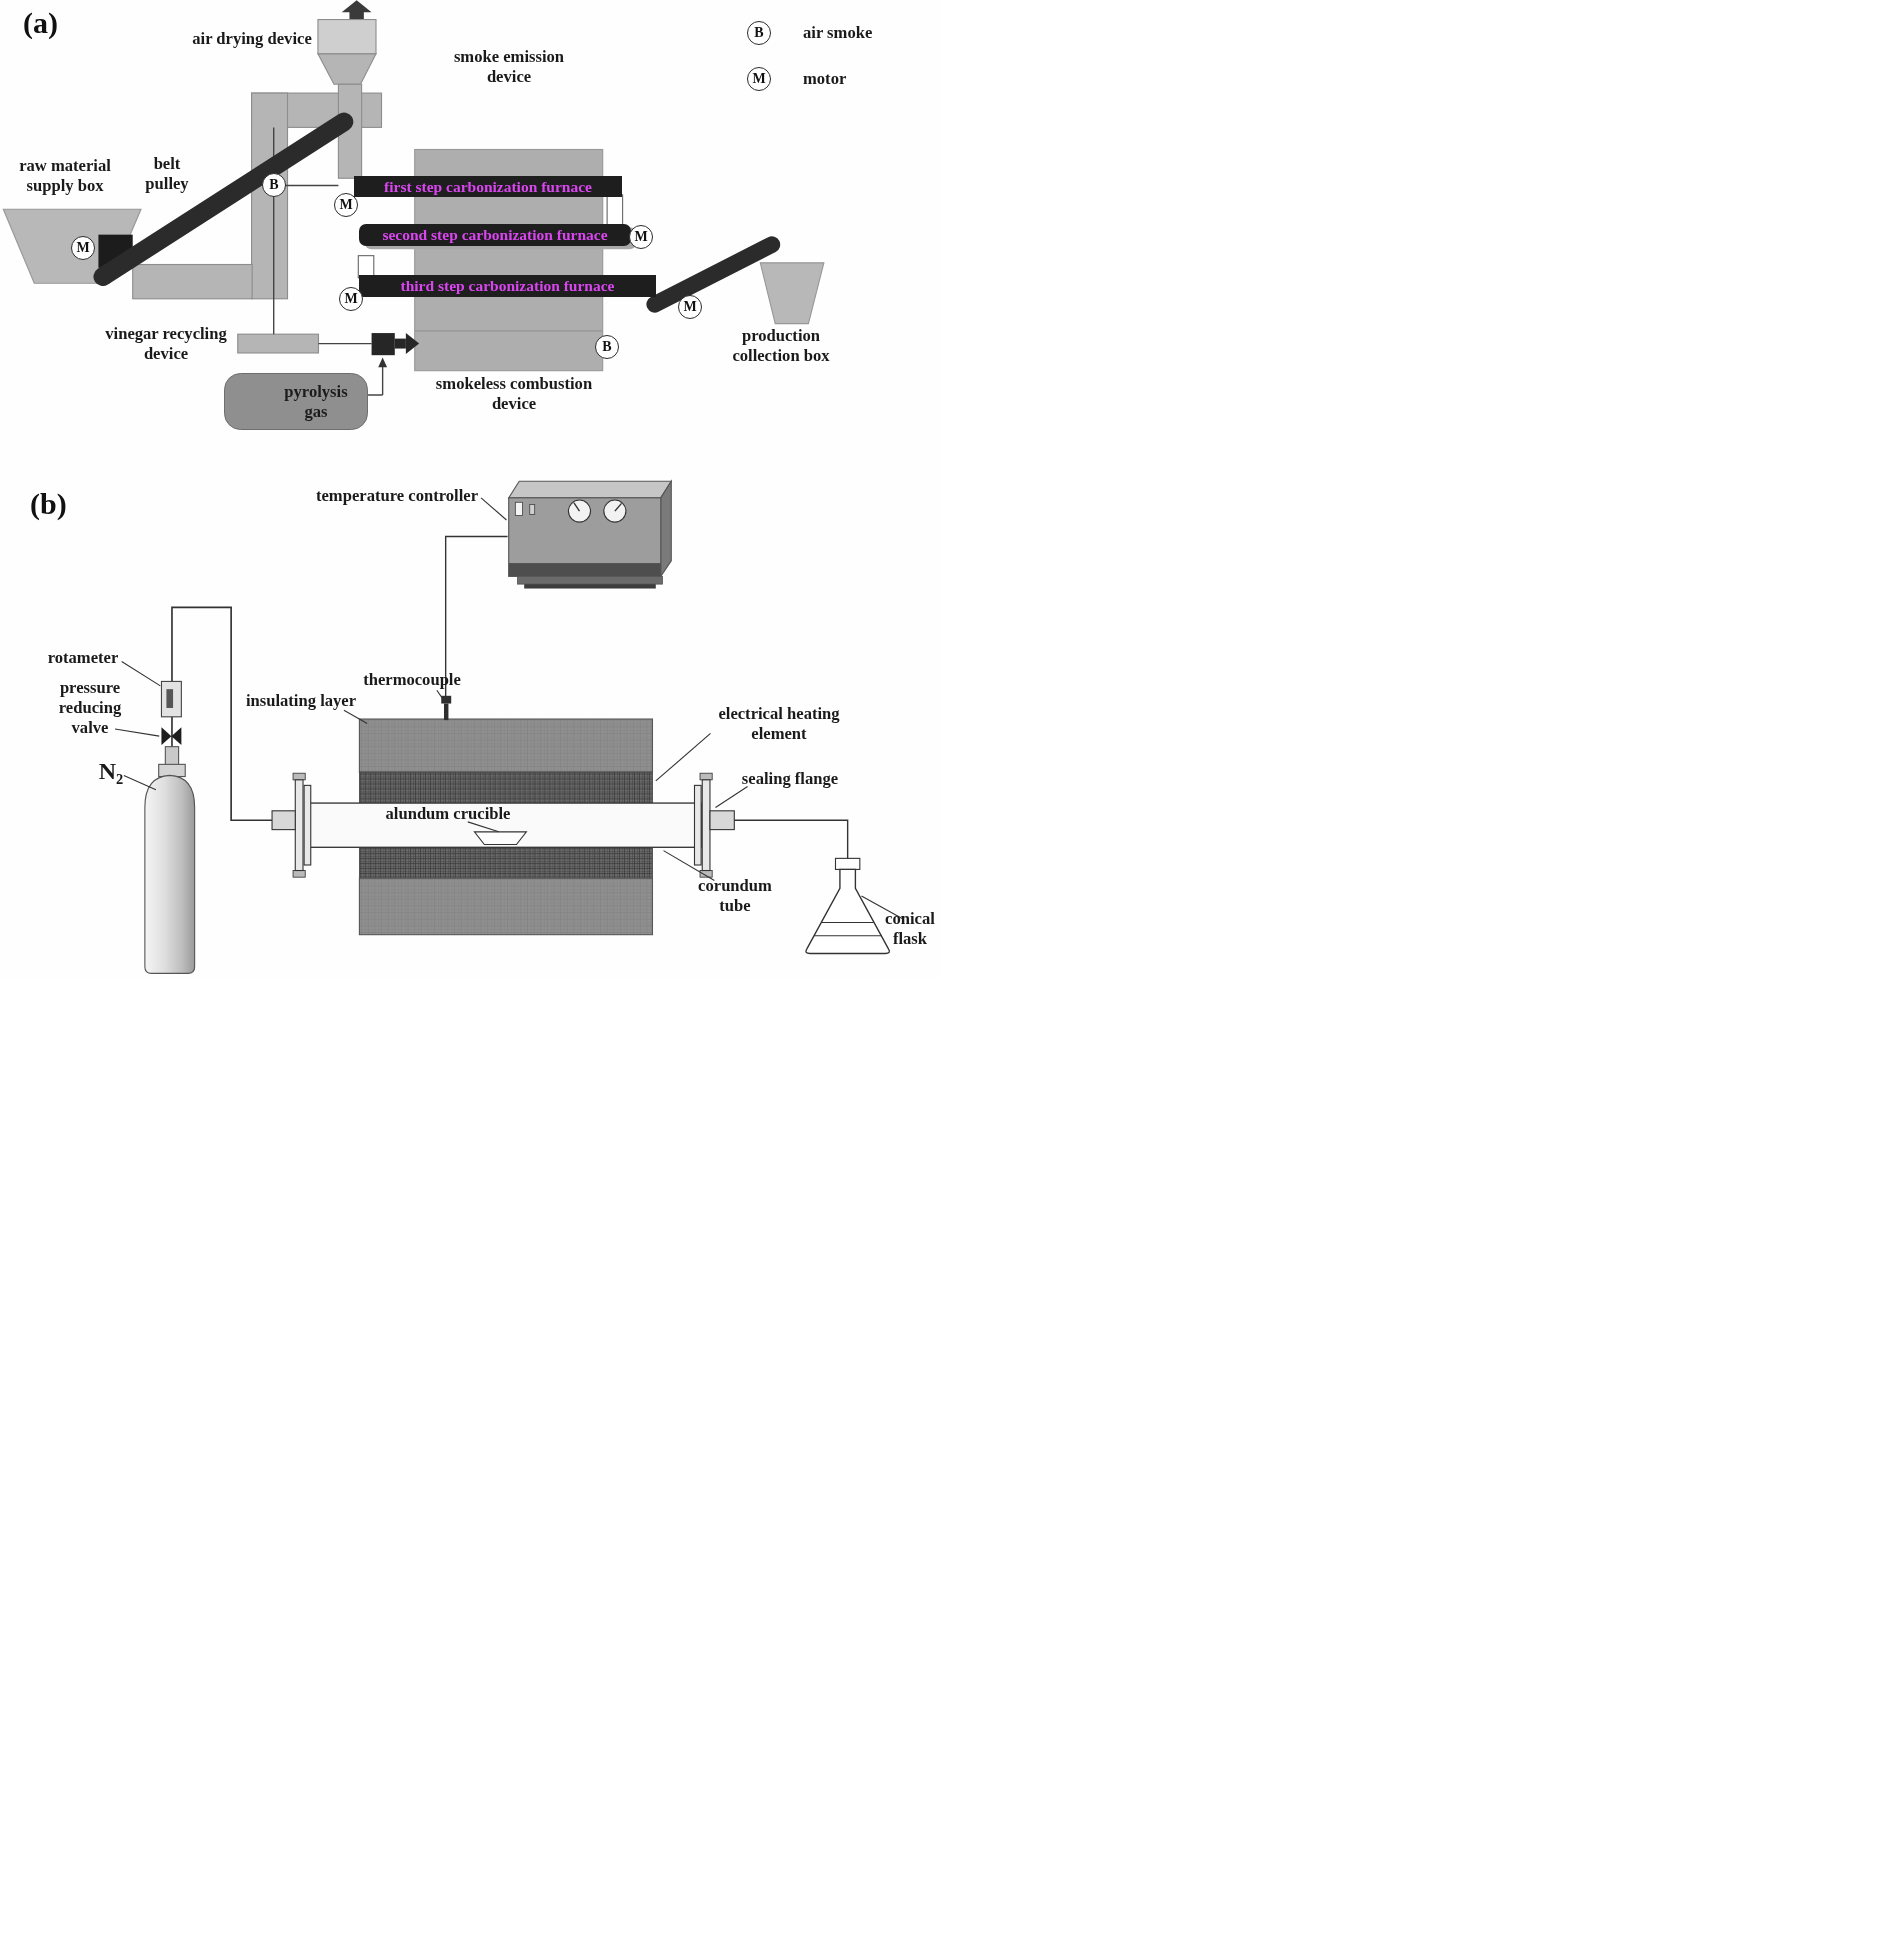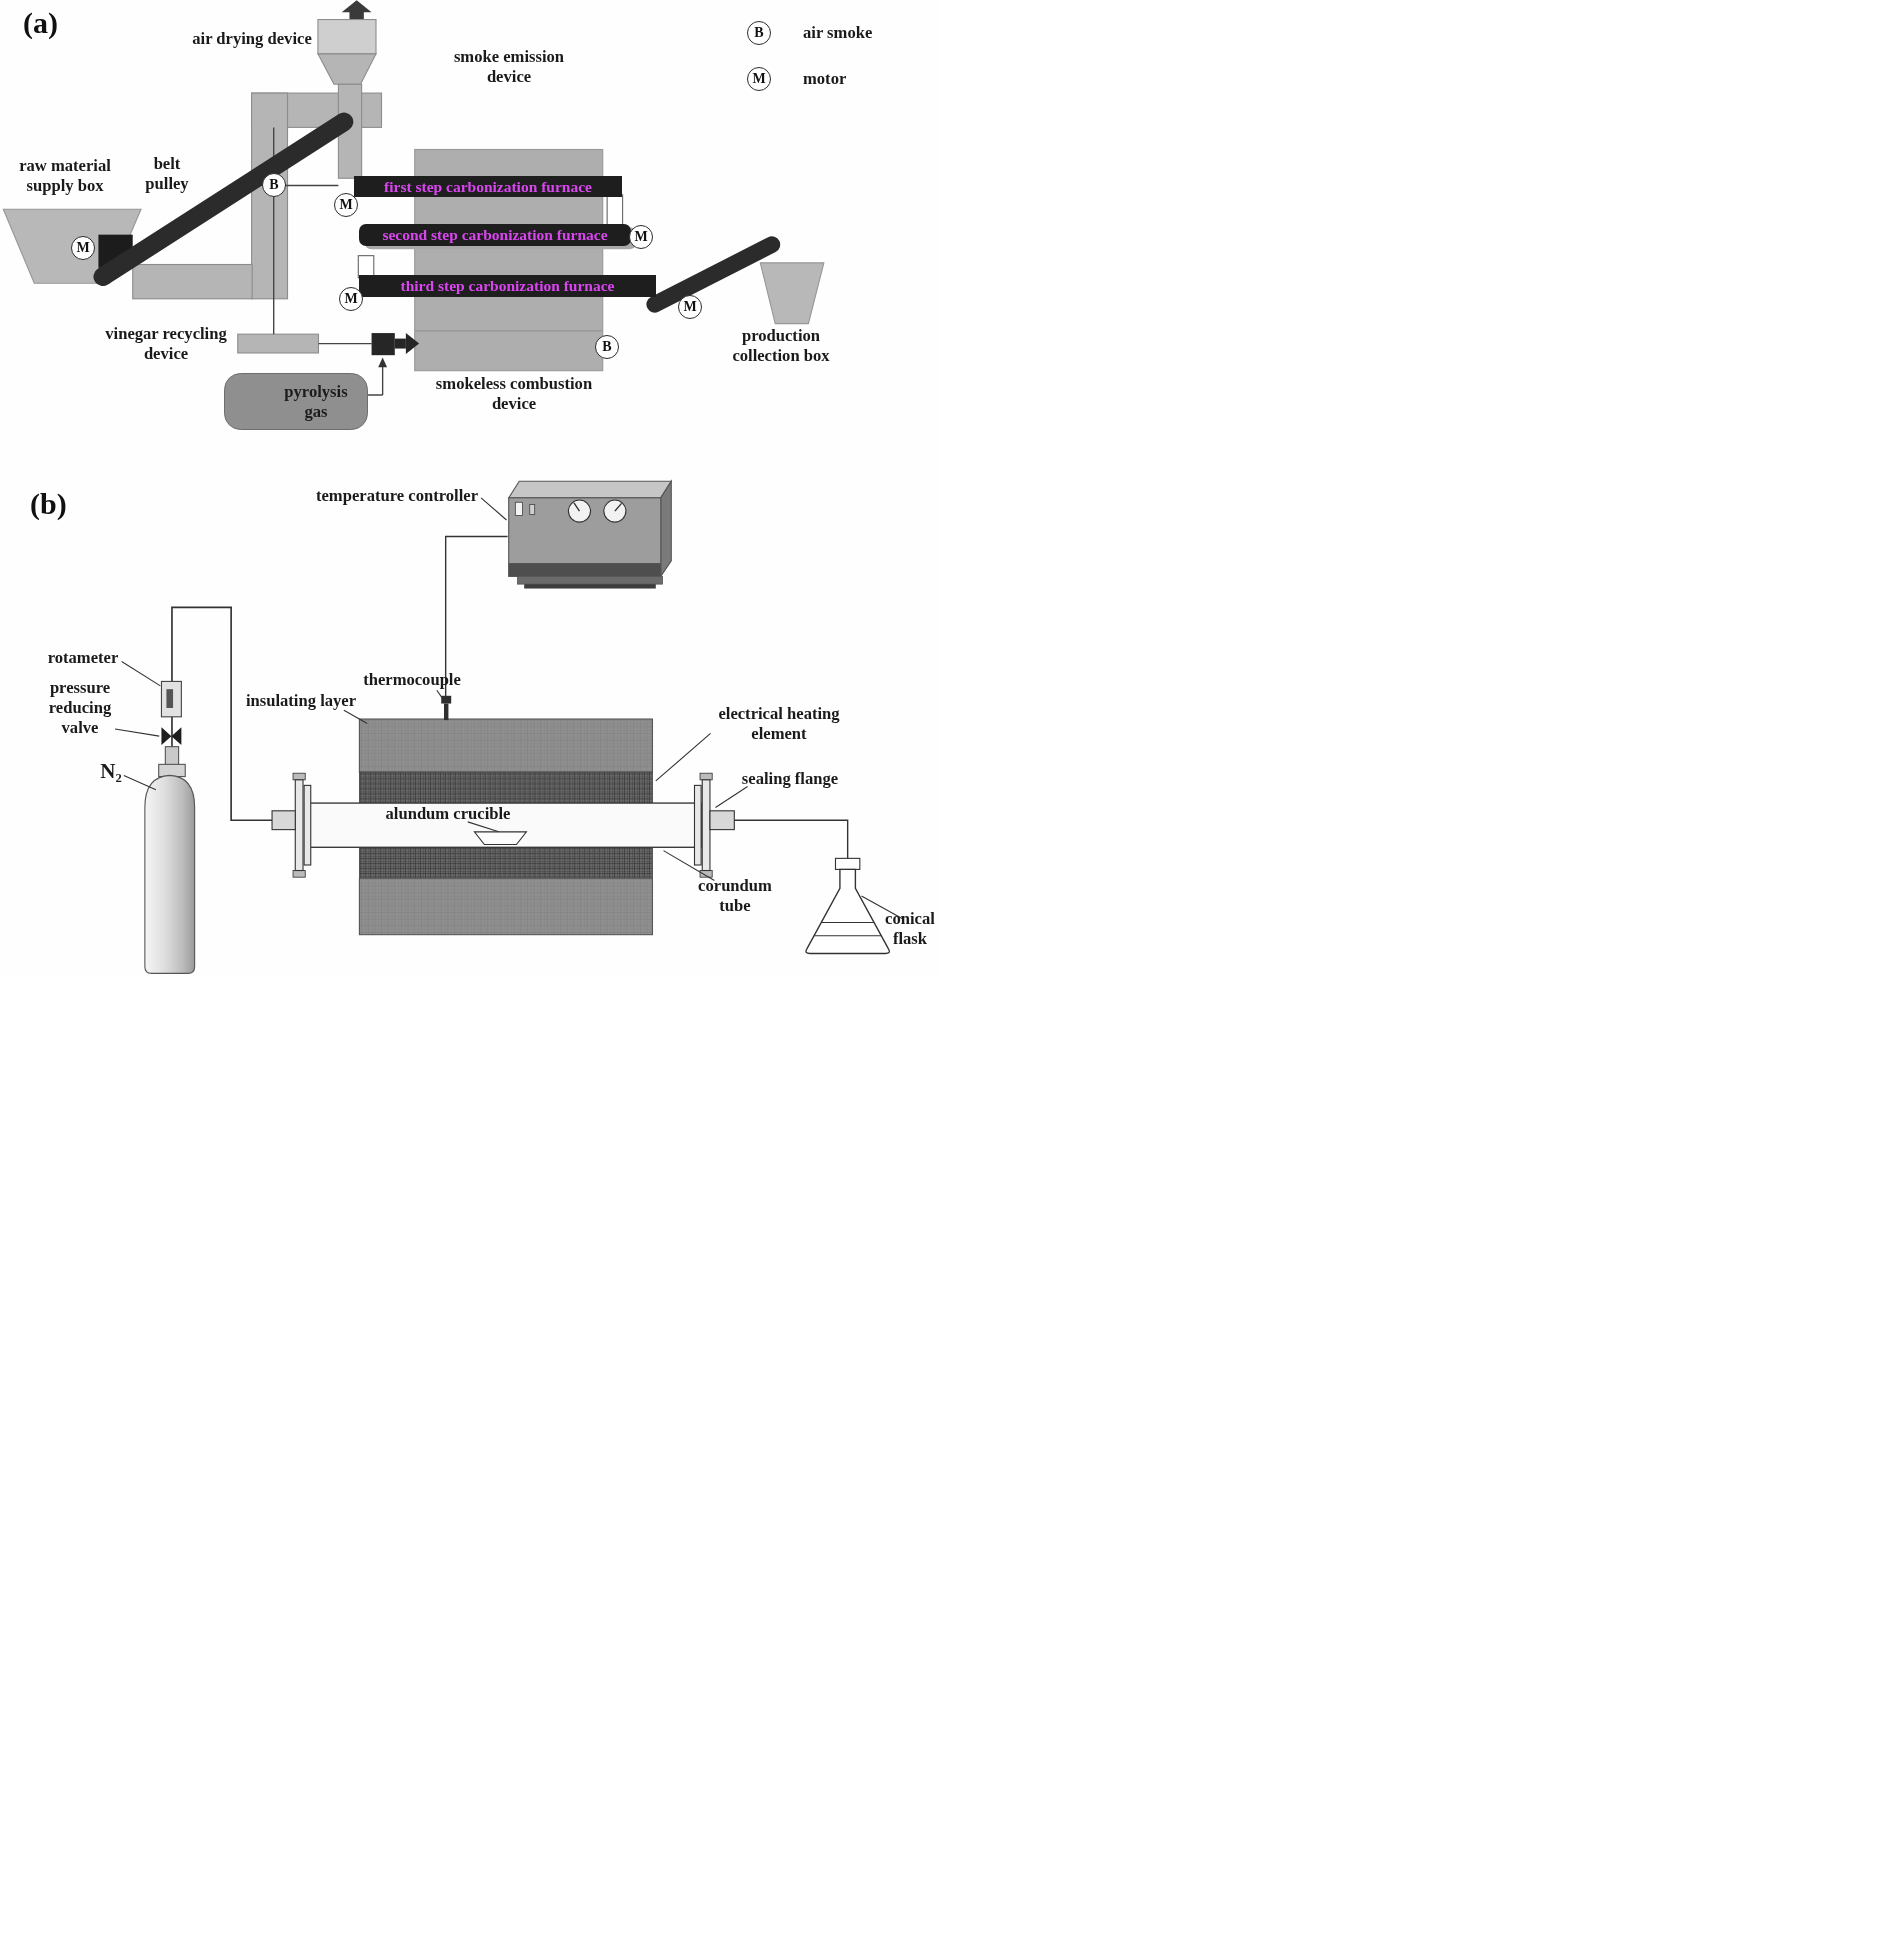--- a/index.html
+++ b/index.html
@@ -193,24 +193,24 @@
   <div class="sym" style="left:83px;top:248px;">M</div>
   <div class="sym" style="left:346px;top:205px;">M</div>
   <div class="sym" style="left:641px;top:237px;">M</div>
   <div class="sym" style="left:351px;top:299px;">M</div>
   <div class="sym" style="left:690px;top:307px;">M</div>
 
   <div class="tag" style="left:30px;top:487px;">(b)</div>
 
   <div class="lbl" style="left:397px;top:496px;">temperature controller</div>
   <div class="lbl" style="left:83px;top:658px;">rotameter</div>
-  <div class="lbl" style="left:80px;top:708px;">pressure
+  <div class="lbl" style="left:90px;top:708px;">pressure
 reducing
 valve</div>
-  <div class="lbl" style="left:111px;top:772px;font-size:21px;">N₂</div>
+  <div class="lbl" style="left:111px;top:772px;font-size:24px;">N₂</div>
   <div class="lbl" style="left:301px;top:701px;">insulating layer</div>
   <div class="lbl" style="left:412px;top:680px;">thermocouple</div>
   <div class="lbl" style="left:779px;top:724px;">electrical heating element</div>
   <div class="lbl" style="left:790px;top:779px;">sealing flange</div>
   <div class="lbl onwhite" style="left:448px;top:814px;">alundum crucible</div>
   <div class="lbl" style="left:735px;top:896px;">corundum
 tube</div>
   <div class="lbl" style="left:910px;top:929px;">conical
 flask</div>
 

